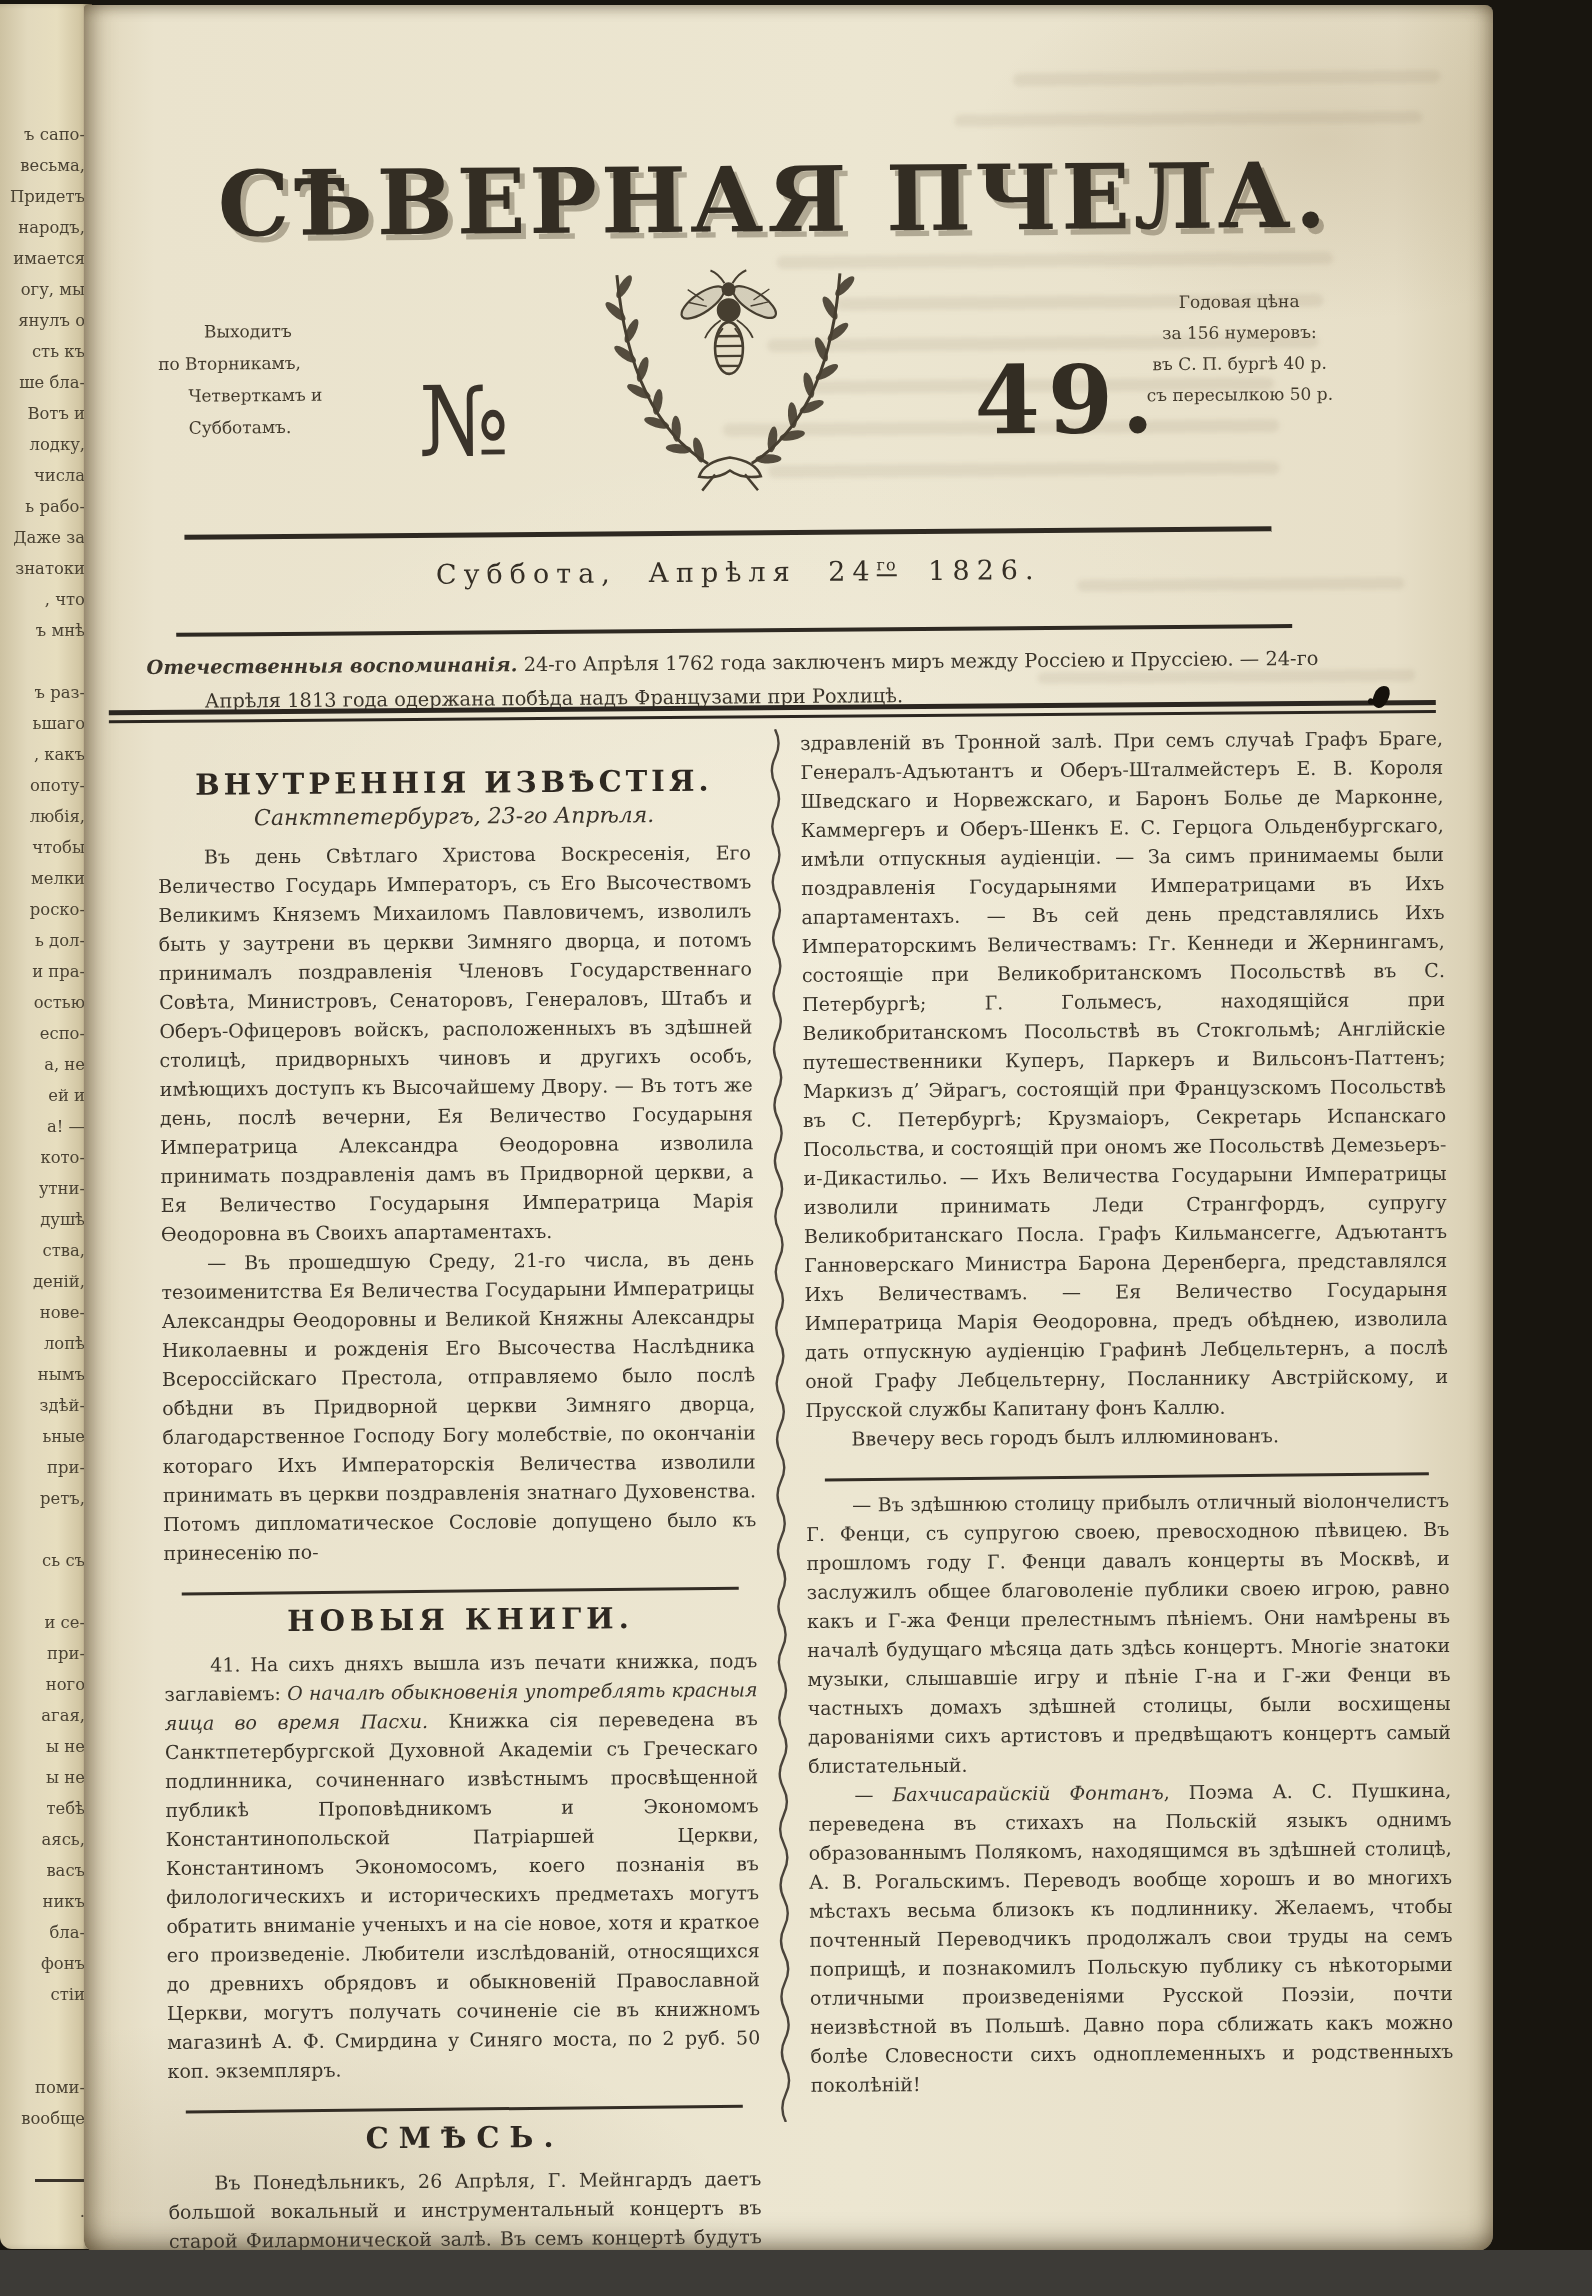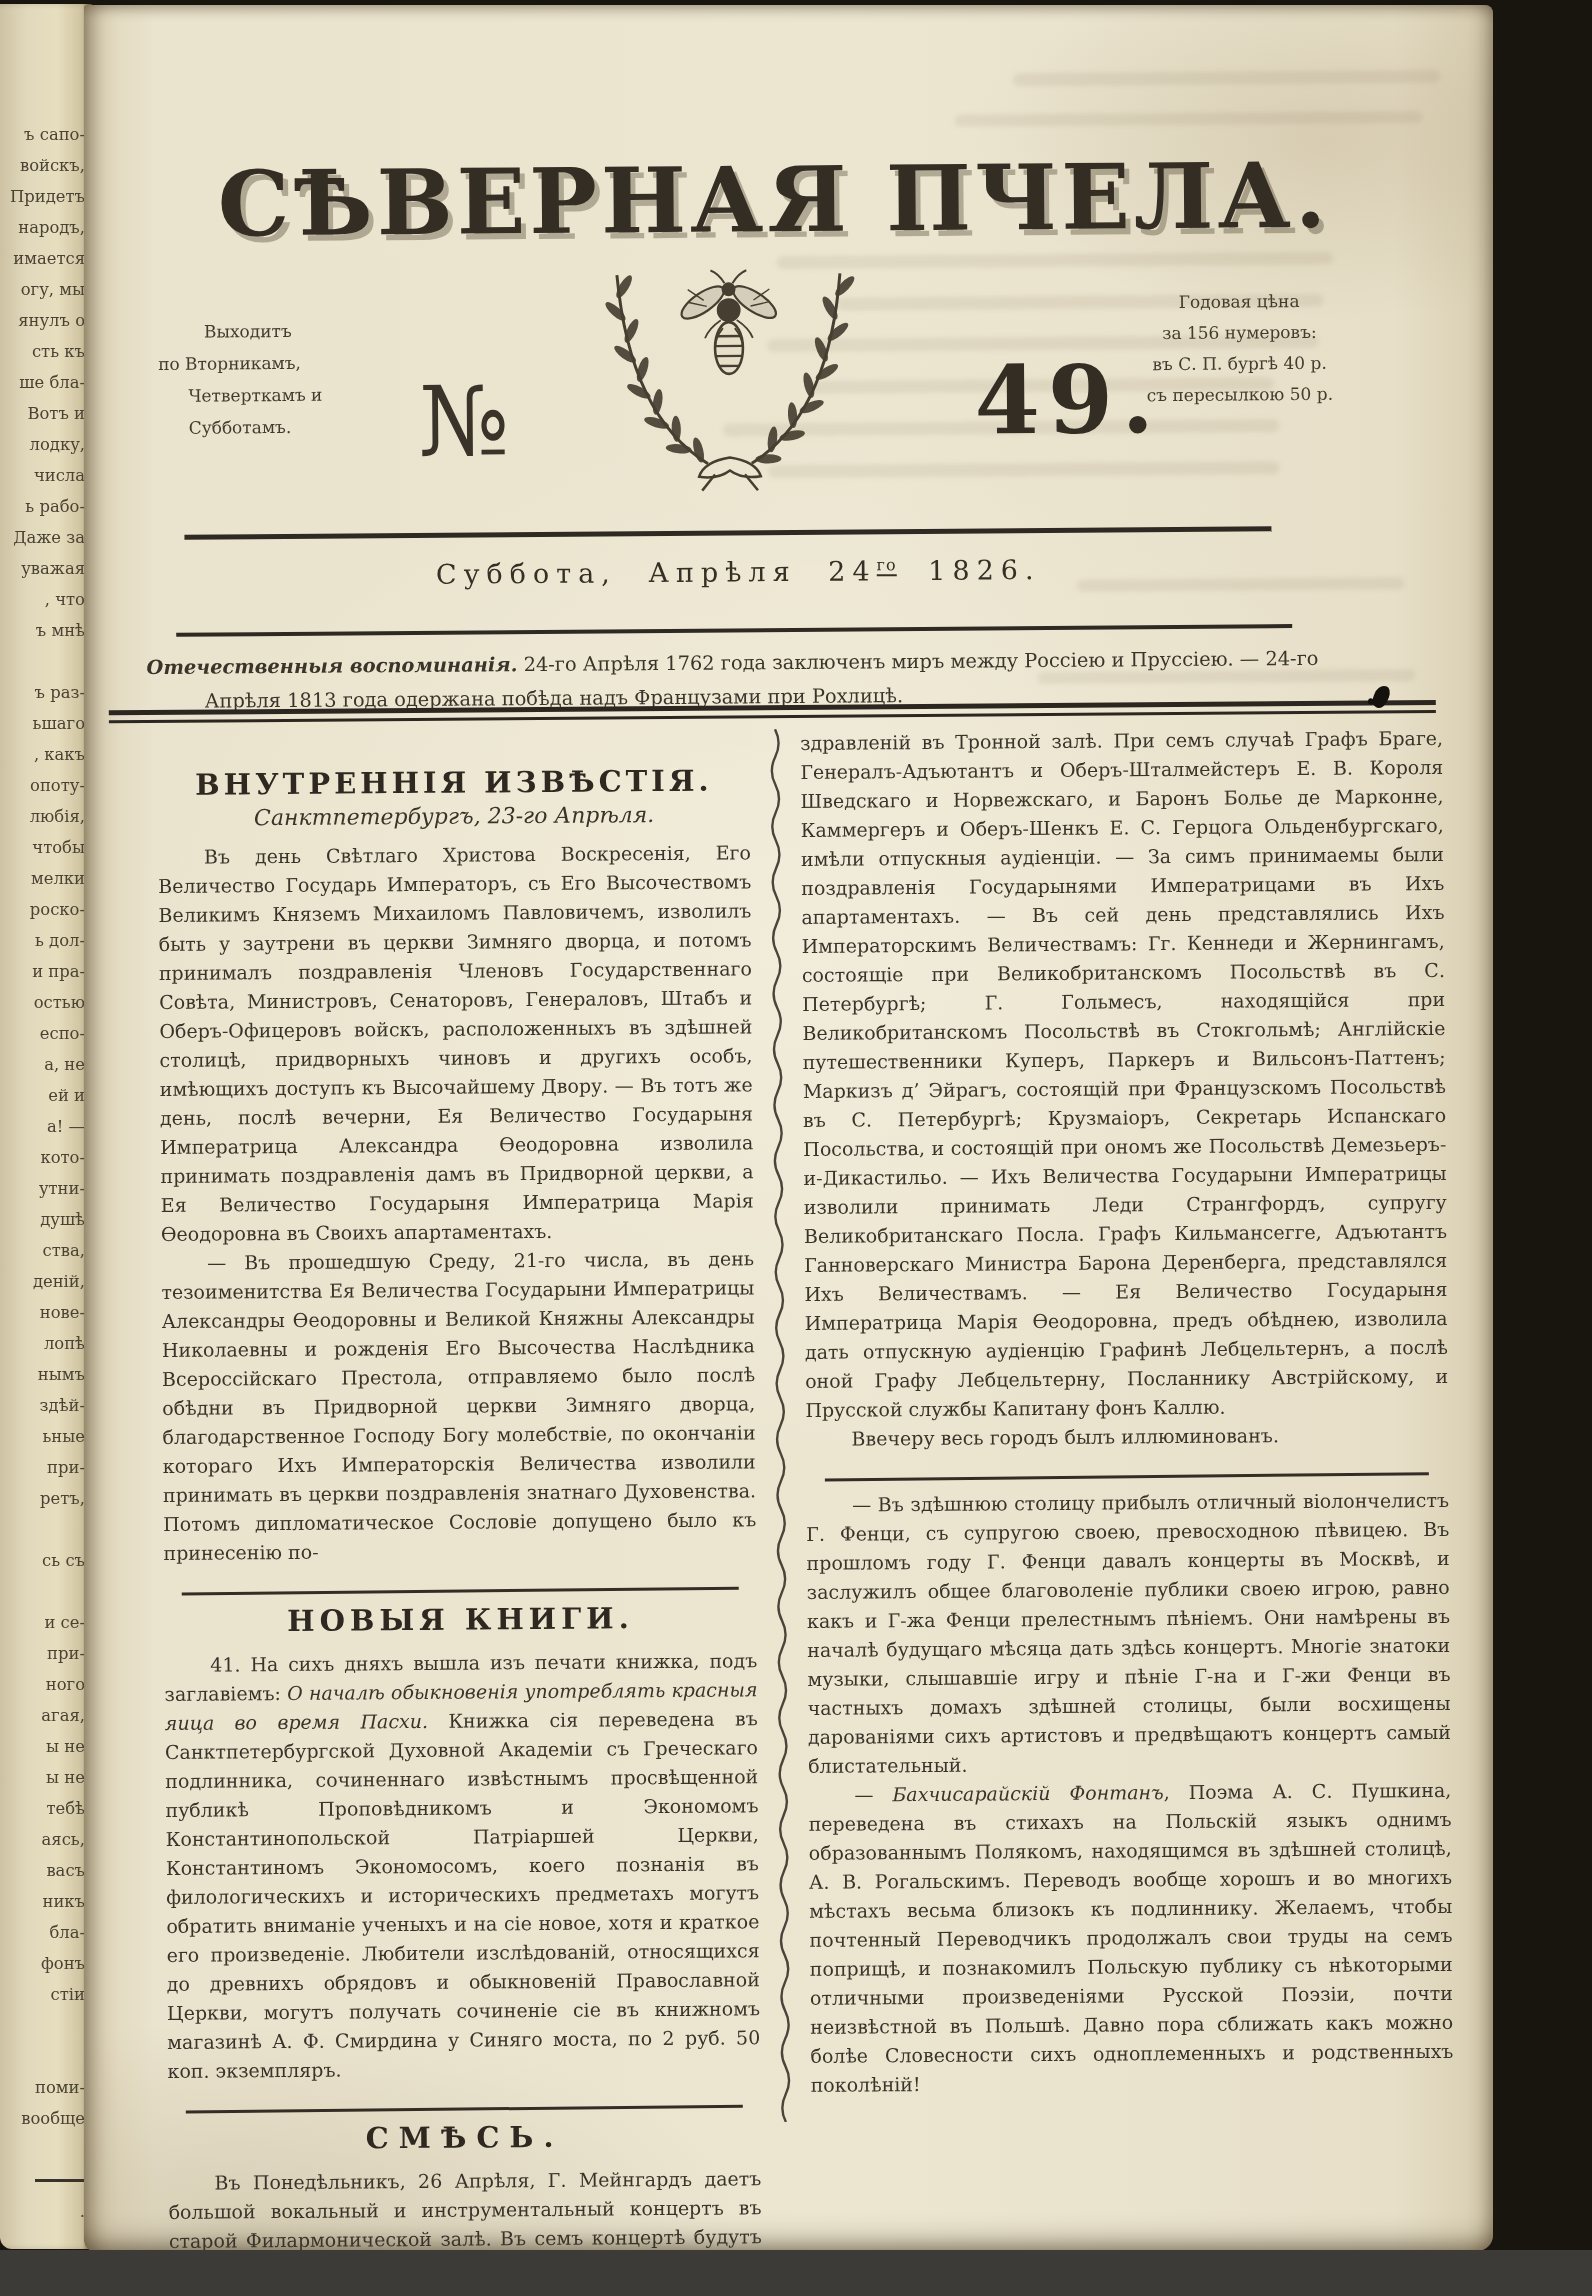--- a/index.html
+++ b/index.html
@@ -93,34 +93,34 @@
     border-radius:62% 38% 55% 45% / 55% 45% 62% 38%; transform:rotate(18deg); }
   .ink-blot::after { content:""; position:absolute; left:-4px; top:16px; width:6px; height:6px;
     background:#15110c; border-radius:50%; }
 </style>
 </head>
 <body>
 
 <div class="adjacent-strip">
   <div class="frag-col">
       <div class="frag-line">ъ сапо-</div>
-      <div class="frag-line">войскъ,</div>
+      <div class="frag-line">весьма,</div>
       <div class="frag-line">Придетъ</div>
       <div class="frag-line">народъ,</div>
       <div class="frag-line">имается</div>
       <div class="frag-line">огу, мы</div>
       <div class="frag-line">янулъ о</div>
       <div class="frag-line">сть къ</div>
       <div class="frag-line">ше бла-</div>
       <div class="frag-line">Вотъ и</div>
       <div class="frag-line">лодку,</div>
       <div class="frag-line">числа</div>
       <div class="frag-line">ь рабо-</div>
       <div class="frag-line">Даже за</div>
-      <div class="frag-line">уважая</div>
+      <div class="frag-line">знатоки</div>
       <div class="frag-line">, что</div>
       <div class="frag-line">ъ мнѣ</div>
       <div class="frag-gap"></div>
       <div class="frag-line">ъ раз-</div>
       <div class="frag-line">ьшаго</div>
       <div class="frag-line">, какъ</div>
       <div class="frag-line">опоту-</div>
       <div class="frag-line">любія,</div>
       <div class="frag-line">чтобы</div>
       <div class="frag-line">мелки</div>

